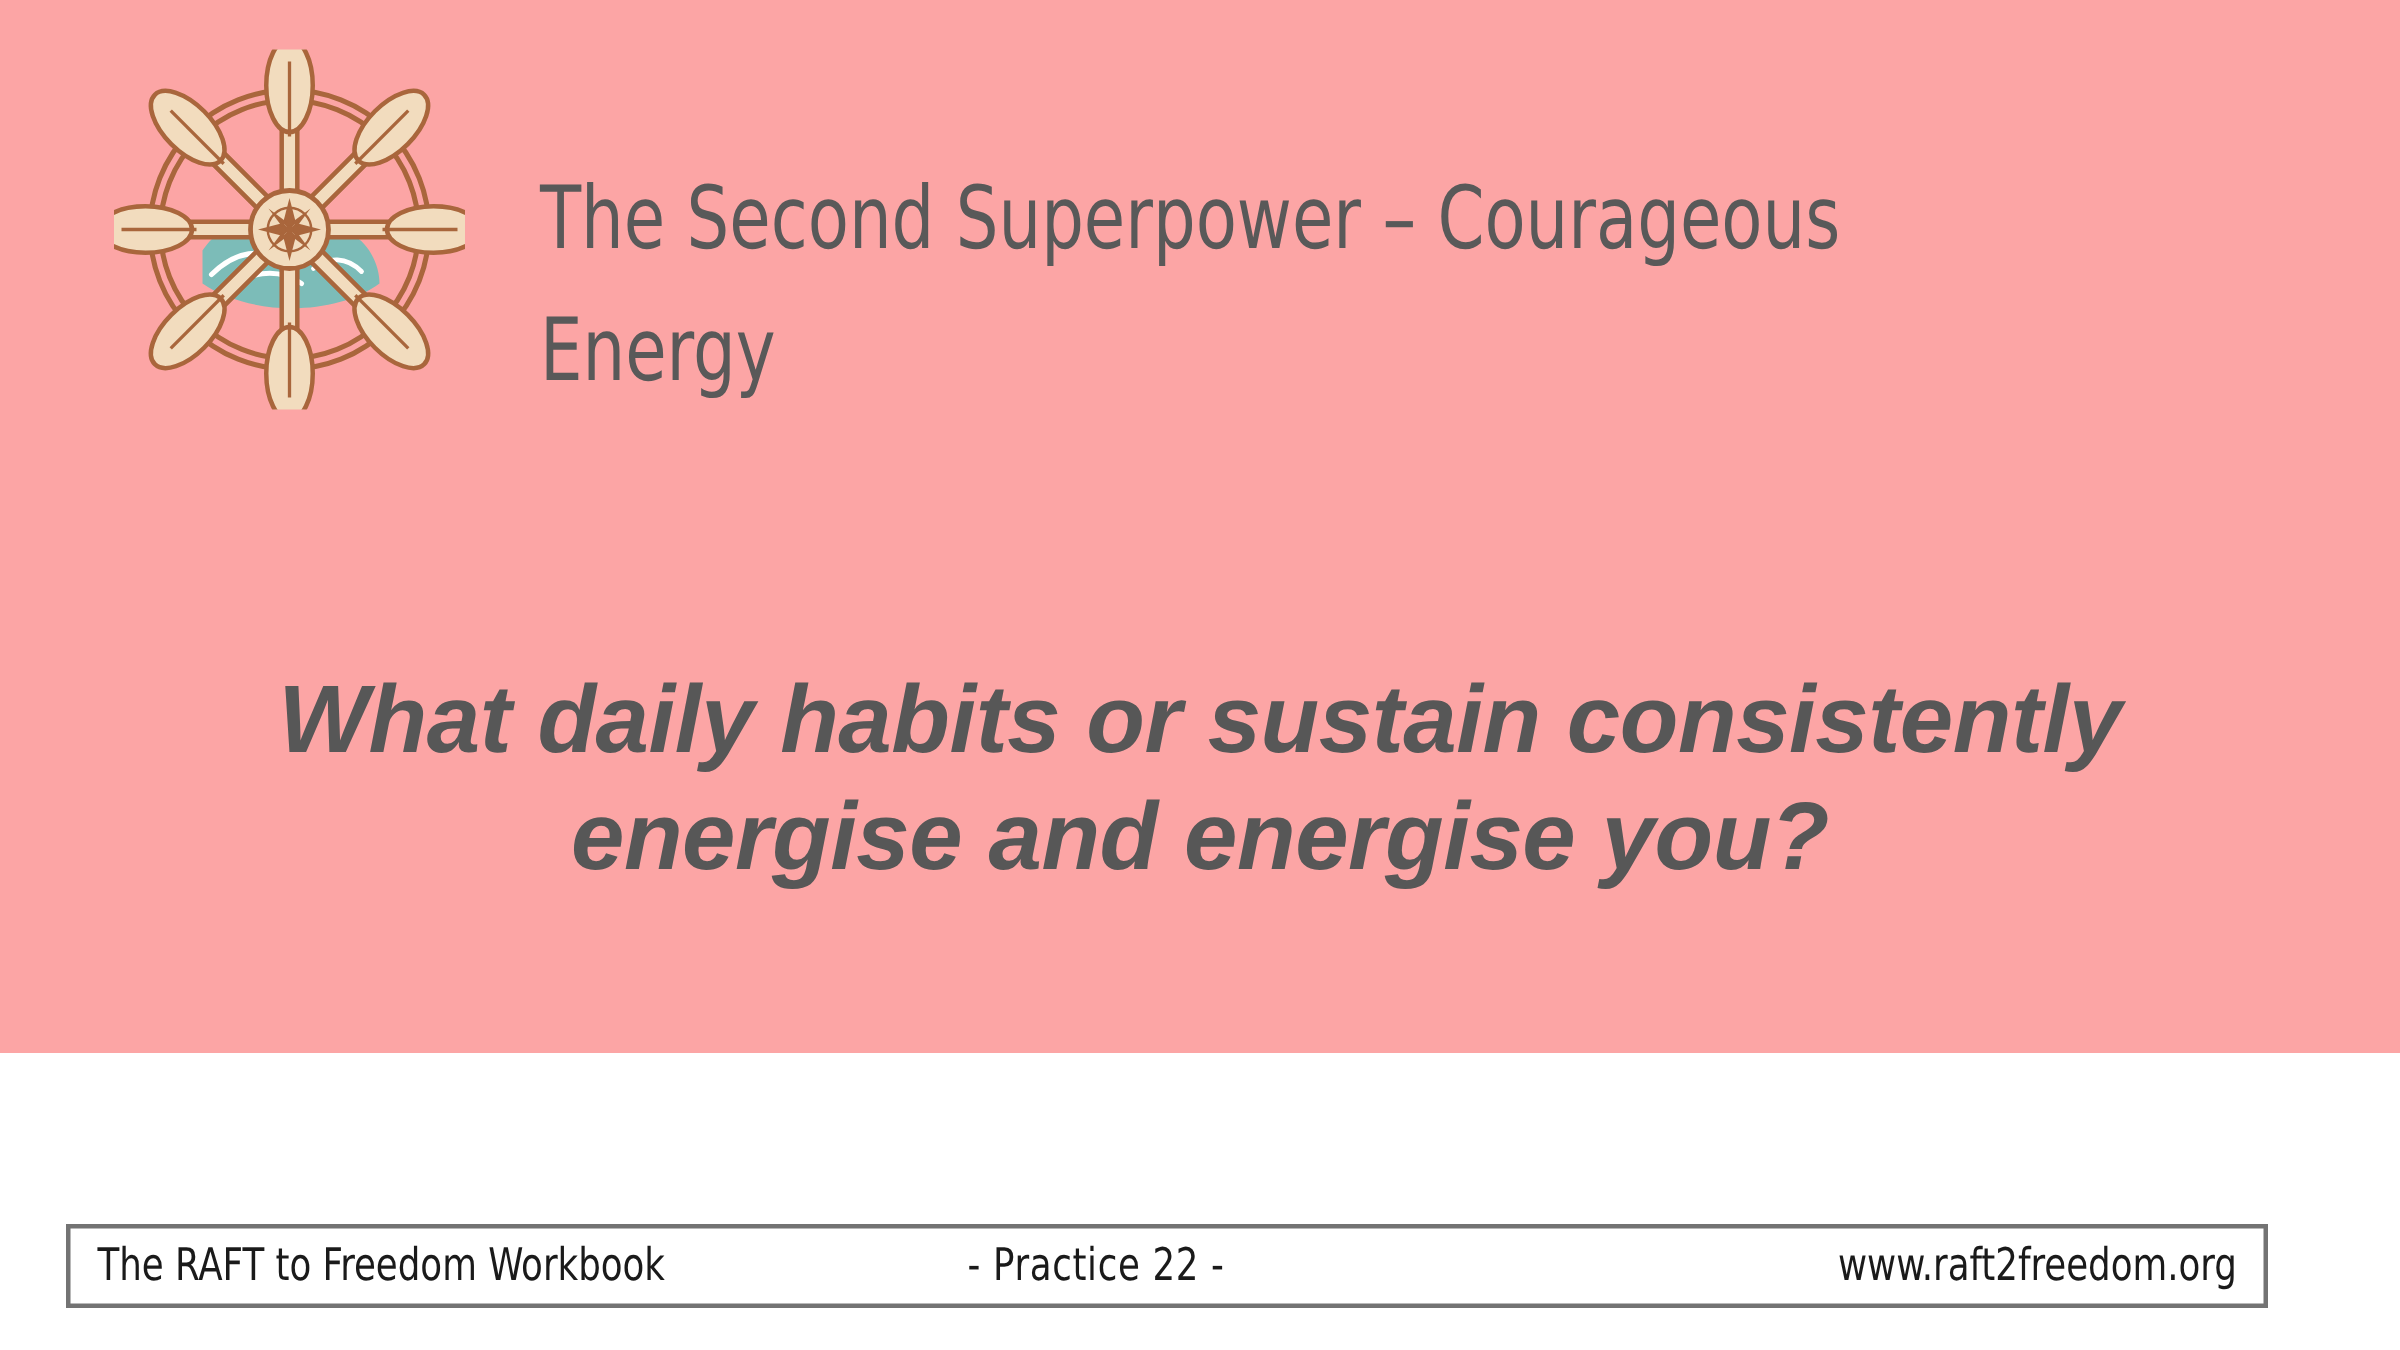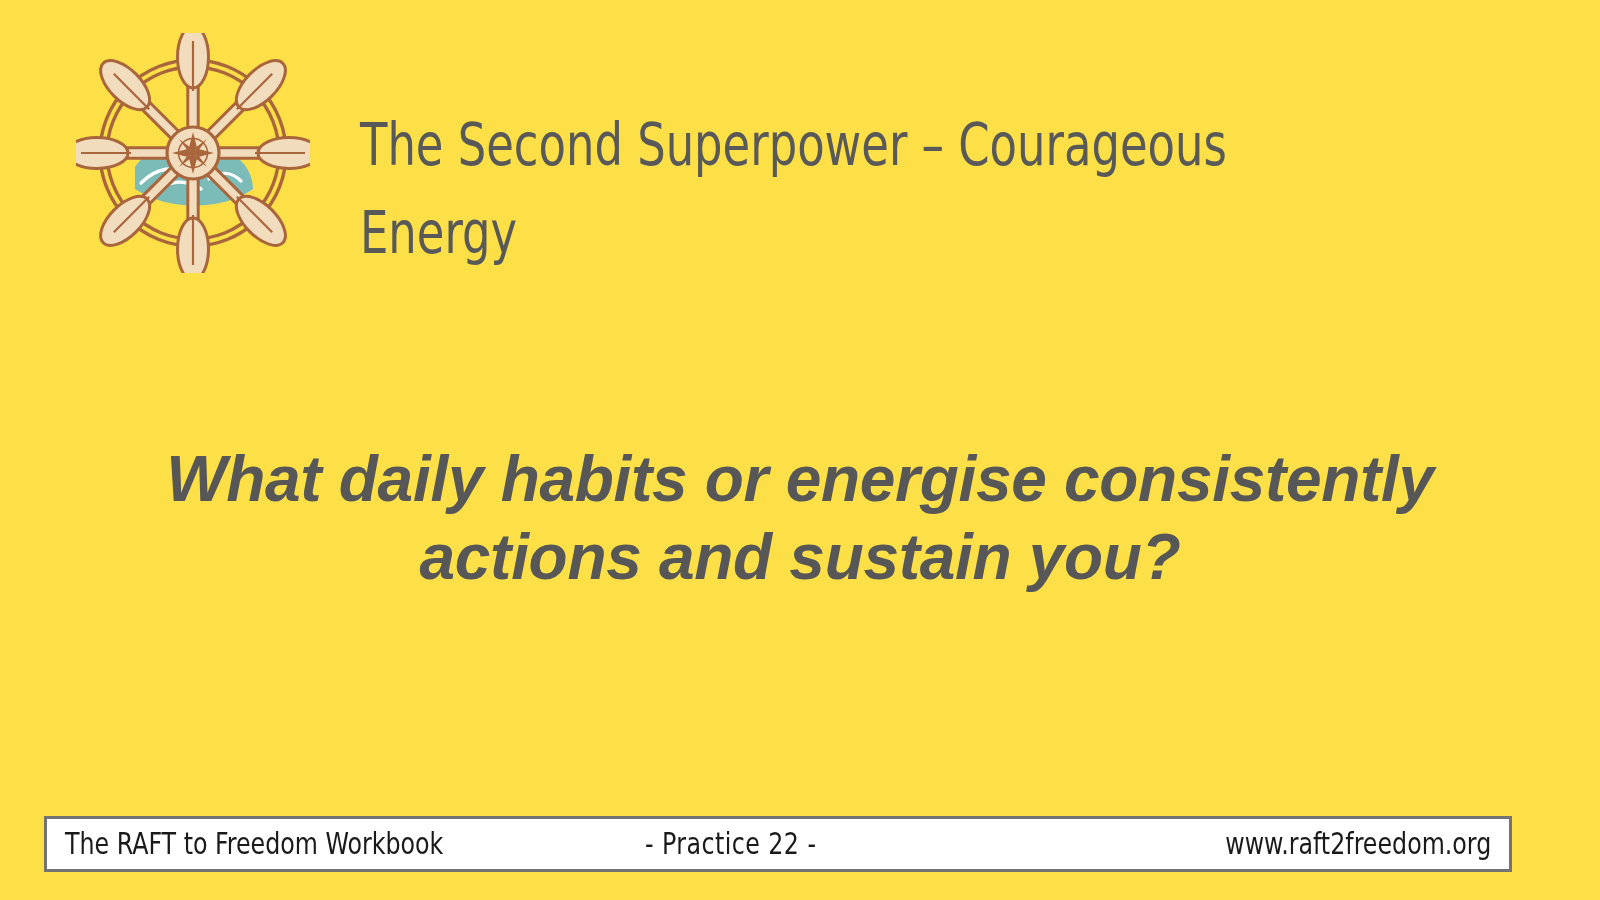--- a/index.html
+++ b/index.html
@@ -11,22 +11,22 @@
     width: 1600px;
     height: 900px;
     overflow: hidden;
     font-family: "Liberation Sans", sans-serif;
     -webkit-font-smoothing: antialiased;
   }
 
   #slide {
     position: relative;
     width: 1600px;
-    height: 900px;
-    background: #fde047;
+    height: 702px;
+    background: #fca5a5;
   }
 
   
   #logo-wrap {
     position: absolute;
     left: 76px;
     top: 33px;
     width: 234px;
     height: 240px;
   }
@@ -166,22 +166,22 @@
           <path d="M 14 14 L 2 5 L 5 2 Z" fill="#a9663c"></path>
           <circle cx="0" cy="0" r="2.6" fill="#a9663c"></circle>
         </g>
       </g>
     </svg>
   </div>
 
   <h1 id="slide-title">The Second Superpower – Courageous Energy</h1>
 
   <div id="question">
-    <div>What daily habits or energise consistently</div>
-    <div>actions and sustain you?</div>
+    <div>What daily habits or sustain consistently</div>
+    <div>energise and energise you?</div>
   </div>
 
   <div id="footer-bar">
     <span class="footer-cell" id="footer-left">The RAFT to Freedom Workbook</span>
     <span class="footer-cell" id="footer-center">-   Practice 22   -</span>
     <span class="footer-cell" id="footer-right">www.raft2freedom.org</span>
   </div>
 
 </div>
 

